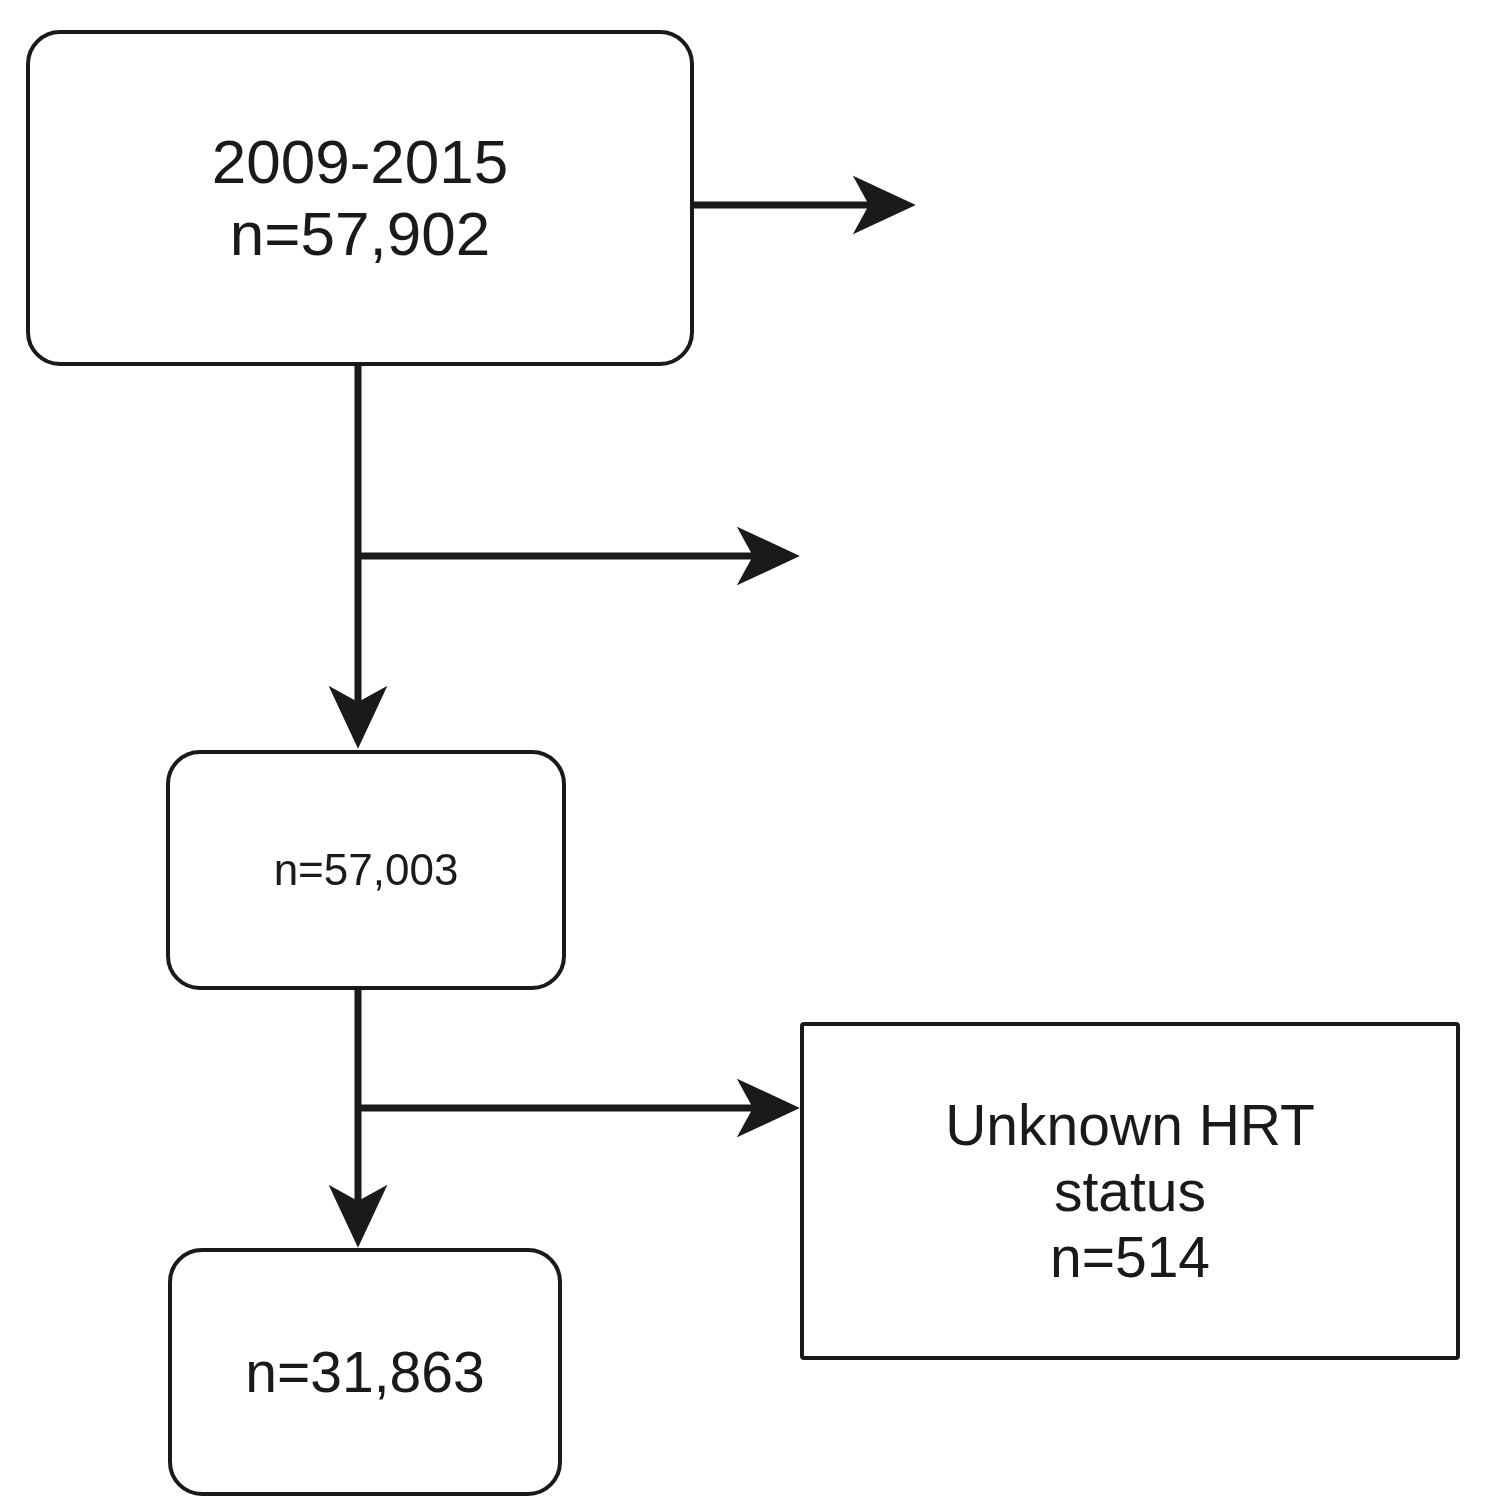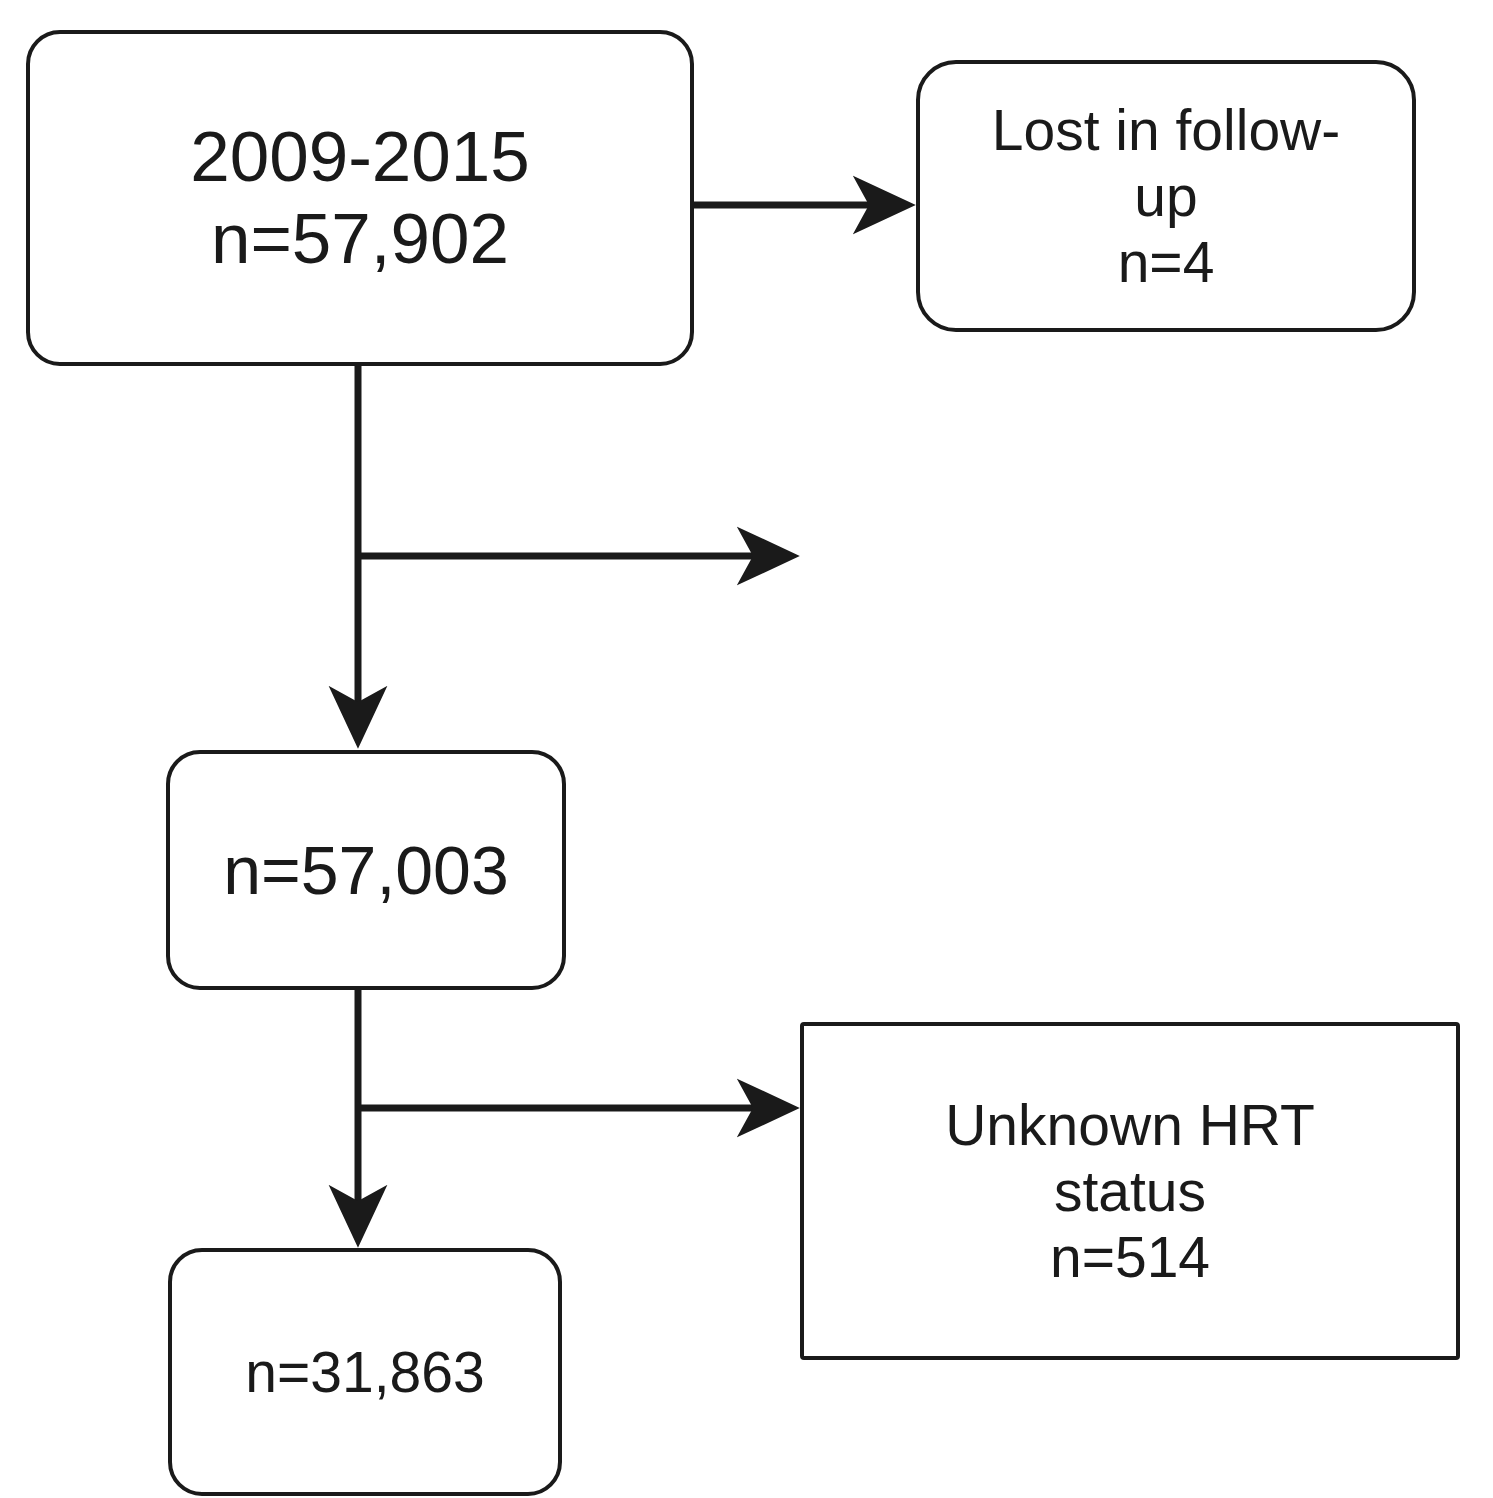--- a/index.html
+++ b/index.html
@@ -42,30 +42,30 @@
     font-family: "Liberation Sans", sans-serif;
     font-weight: 400;
     color: #1a1a1a;
     line-height: 1.16;
     white-space: pre-line;
     padding: 0 14px;
   }
 
   
   #node-cohort        { left: 26px;  top: 30px;   width: 668px; height: 336px; }
-  #node-cohort .node-text { font-size: 71px; }
+  #node-cohort .node-text { font-size: 62px; }
 
   #node-lost          { left: 916px; top: 60px;   width: 500px; height: 272px; border-radius: 40px; }
   #node-lost .node-text   { font-size: 57px; }
 
   #node-excluded      { left: 800px; top: 386px;  width: 678px; height: 340px; border-radius: 40px; }
   #node-excluded .node-text { font-size: 57px; }
 
   #node-eligible      { left: 166px; top: 750px;  width: 400px; height: 240px; border-radius: 34px; }
-  #node-eligible .node-text { font-size: 68px; }
+  #node-eligible .node-text { font-size: 44px; }
 
   #node-unknown-hrt   { left: 800px; top: 1022px;  width: 660px; height: 338px; border-radius: 4px; }
   #node-unknown-hrt .node-text { font-size: 57px; }
 
   #node-final         { left: 168px; top: 1248px; width: 394px; height: 248px; border-radius: 34px; }
   #node-final .node-text  { font-size: 57px; }
 </style>
 </head>
 <body>
 
@@ -95,25 +95,20 @@
     <g>
       <line x1="358" y1="1108" x2="790" y2="1108" stroke="#1a1a1a" stroke-width="7" marker-end="url(#arrowhead)"></line>
     </g>
   </svg>
 
   <div class="node" id="node-cohort">
     <span class="node-text">2009-2015
 n=57,902</span>
   </div>
 
-  <div class="node" id="node-lost">
-    <span class="node-text">Lost in follow-
-up
-n=4</span>
-  </div>
 
 
   <div class="node" id="node-eligible">
     <span class="node-text">n=57,003</span>
   </div>
 
   <div class="node" id="node-unknown-hrt">
     <span class="node-text">Unknown HRT
 status
 n=514</span>

